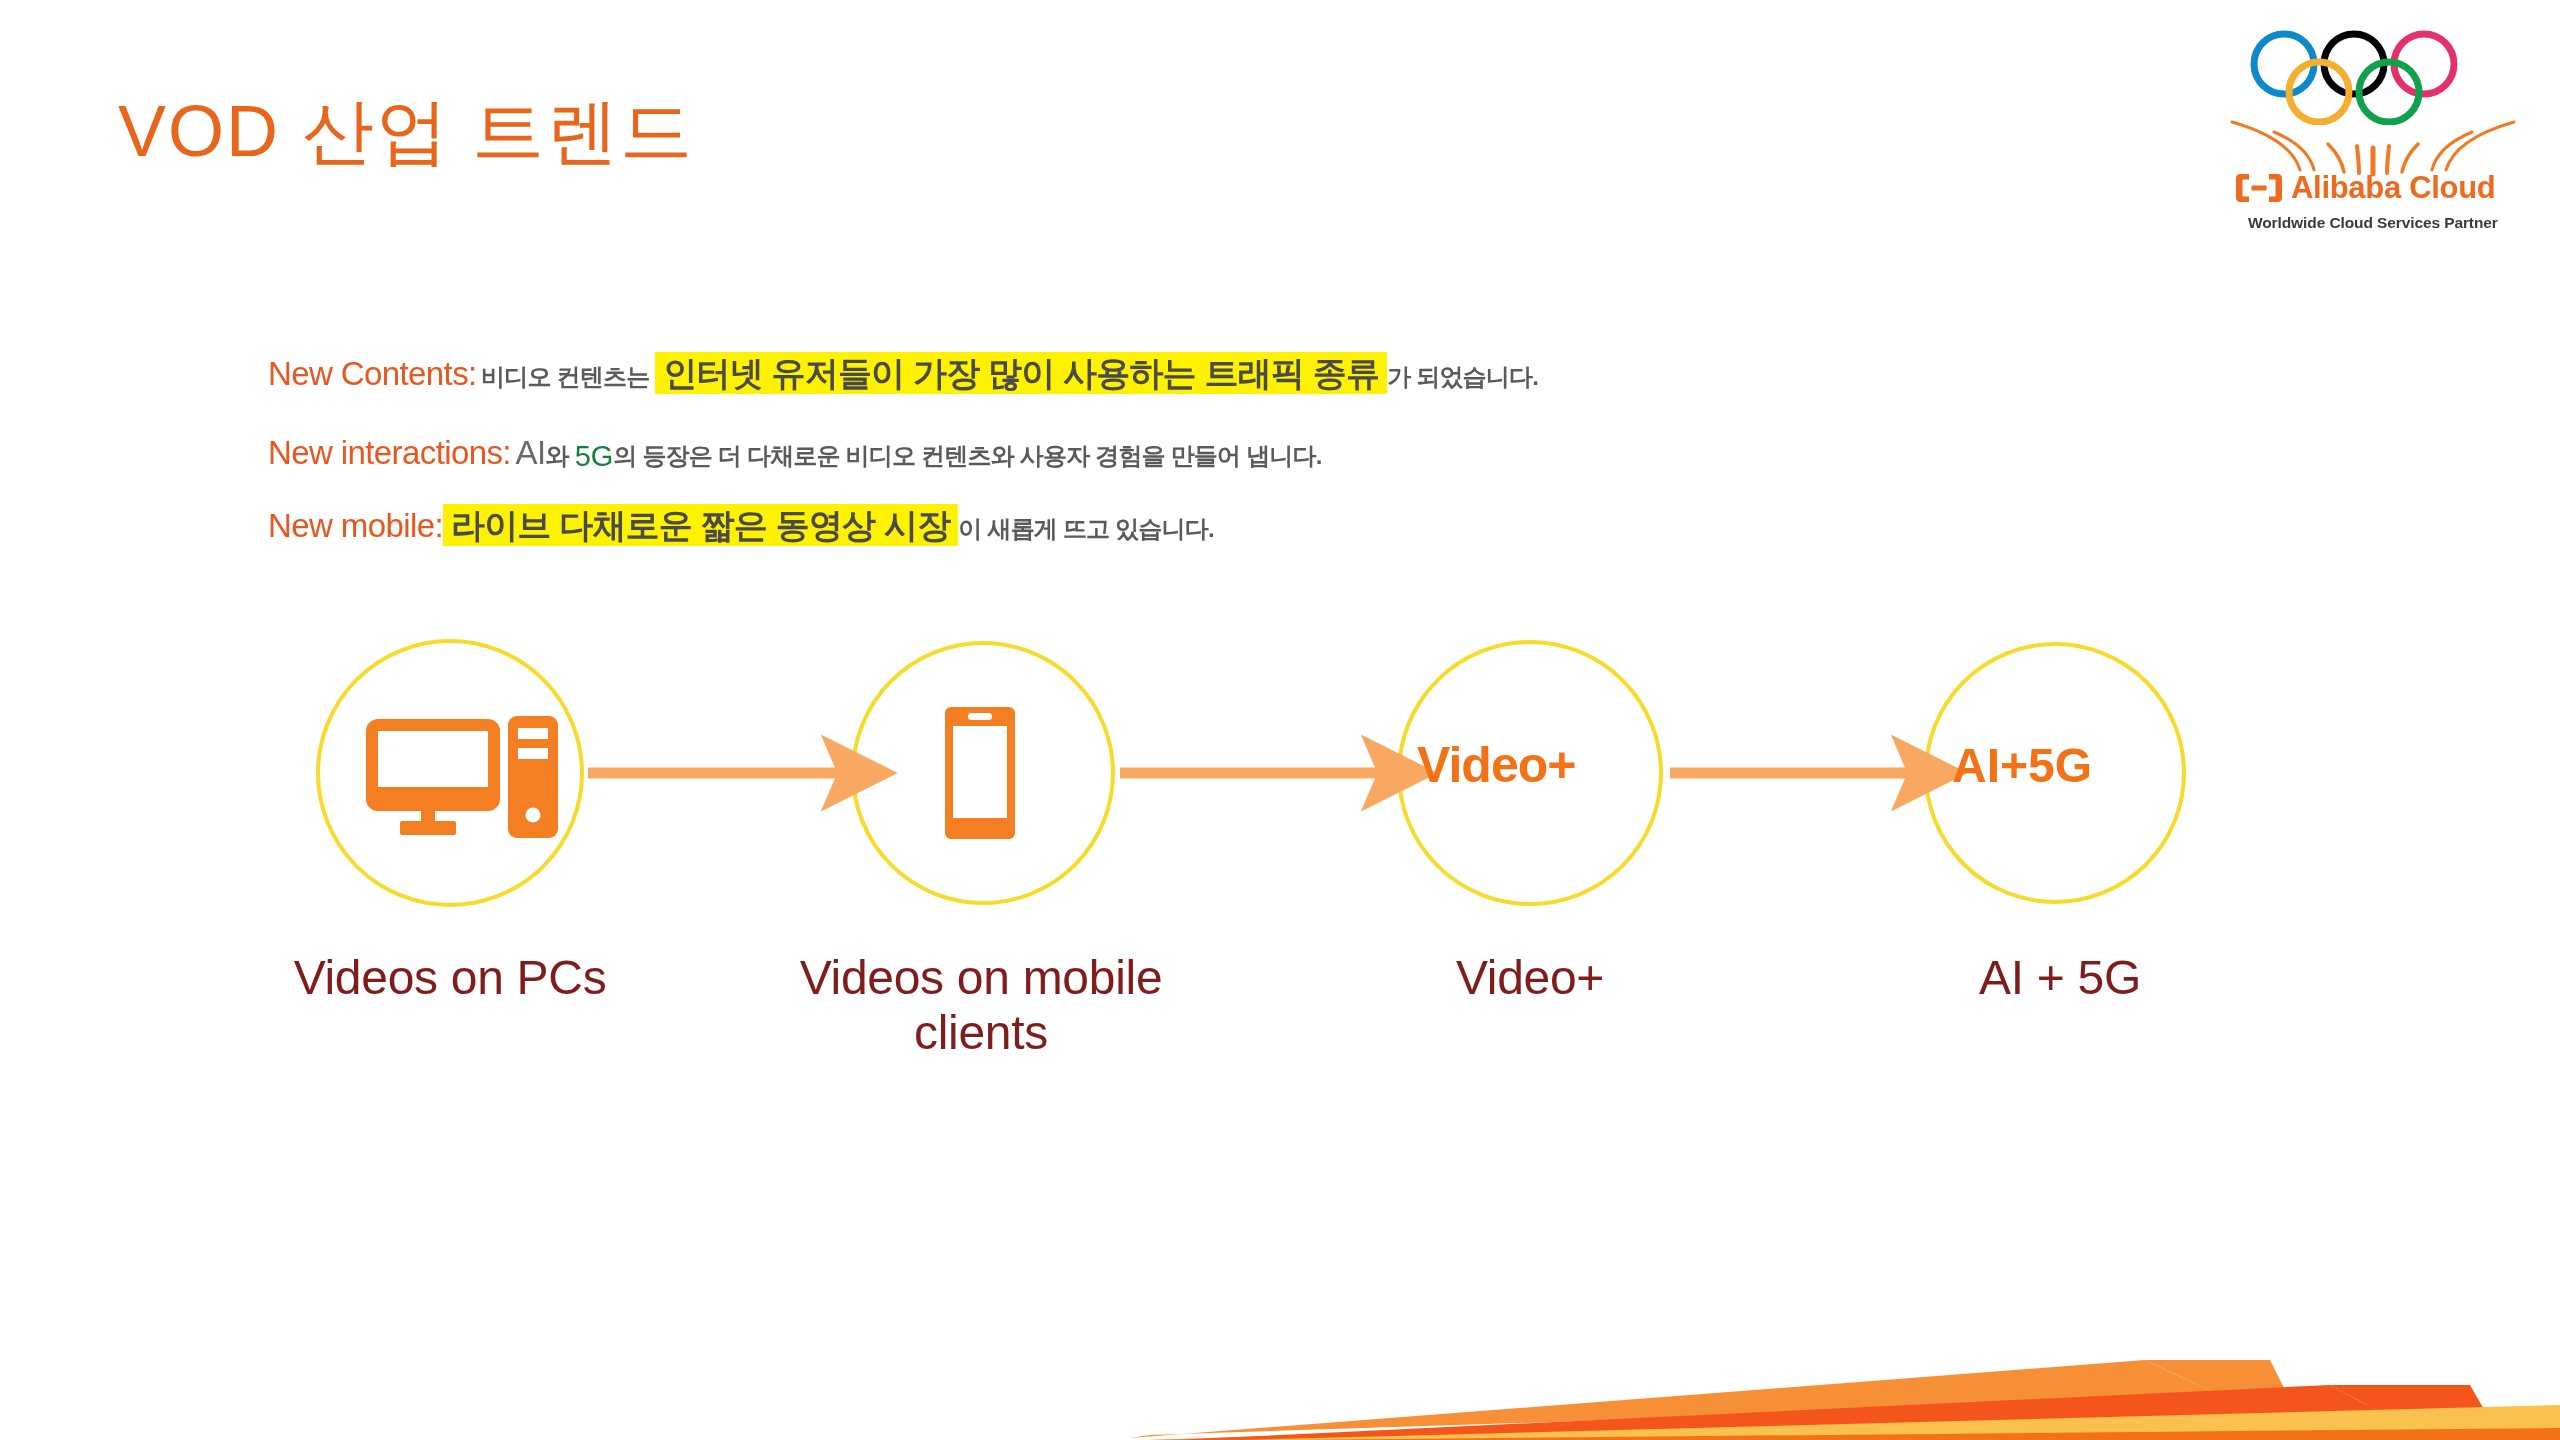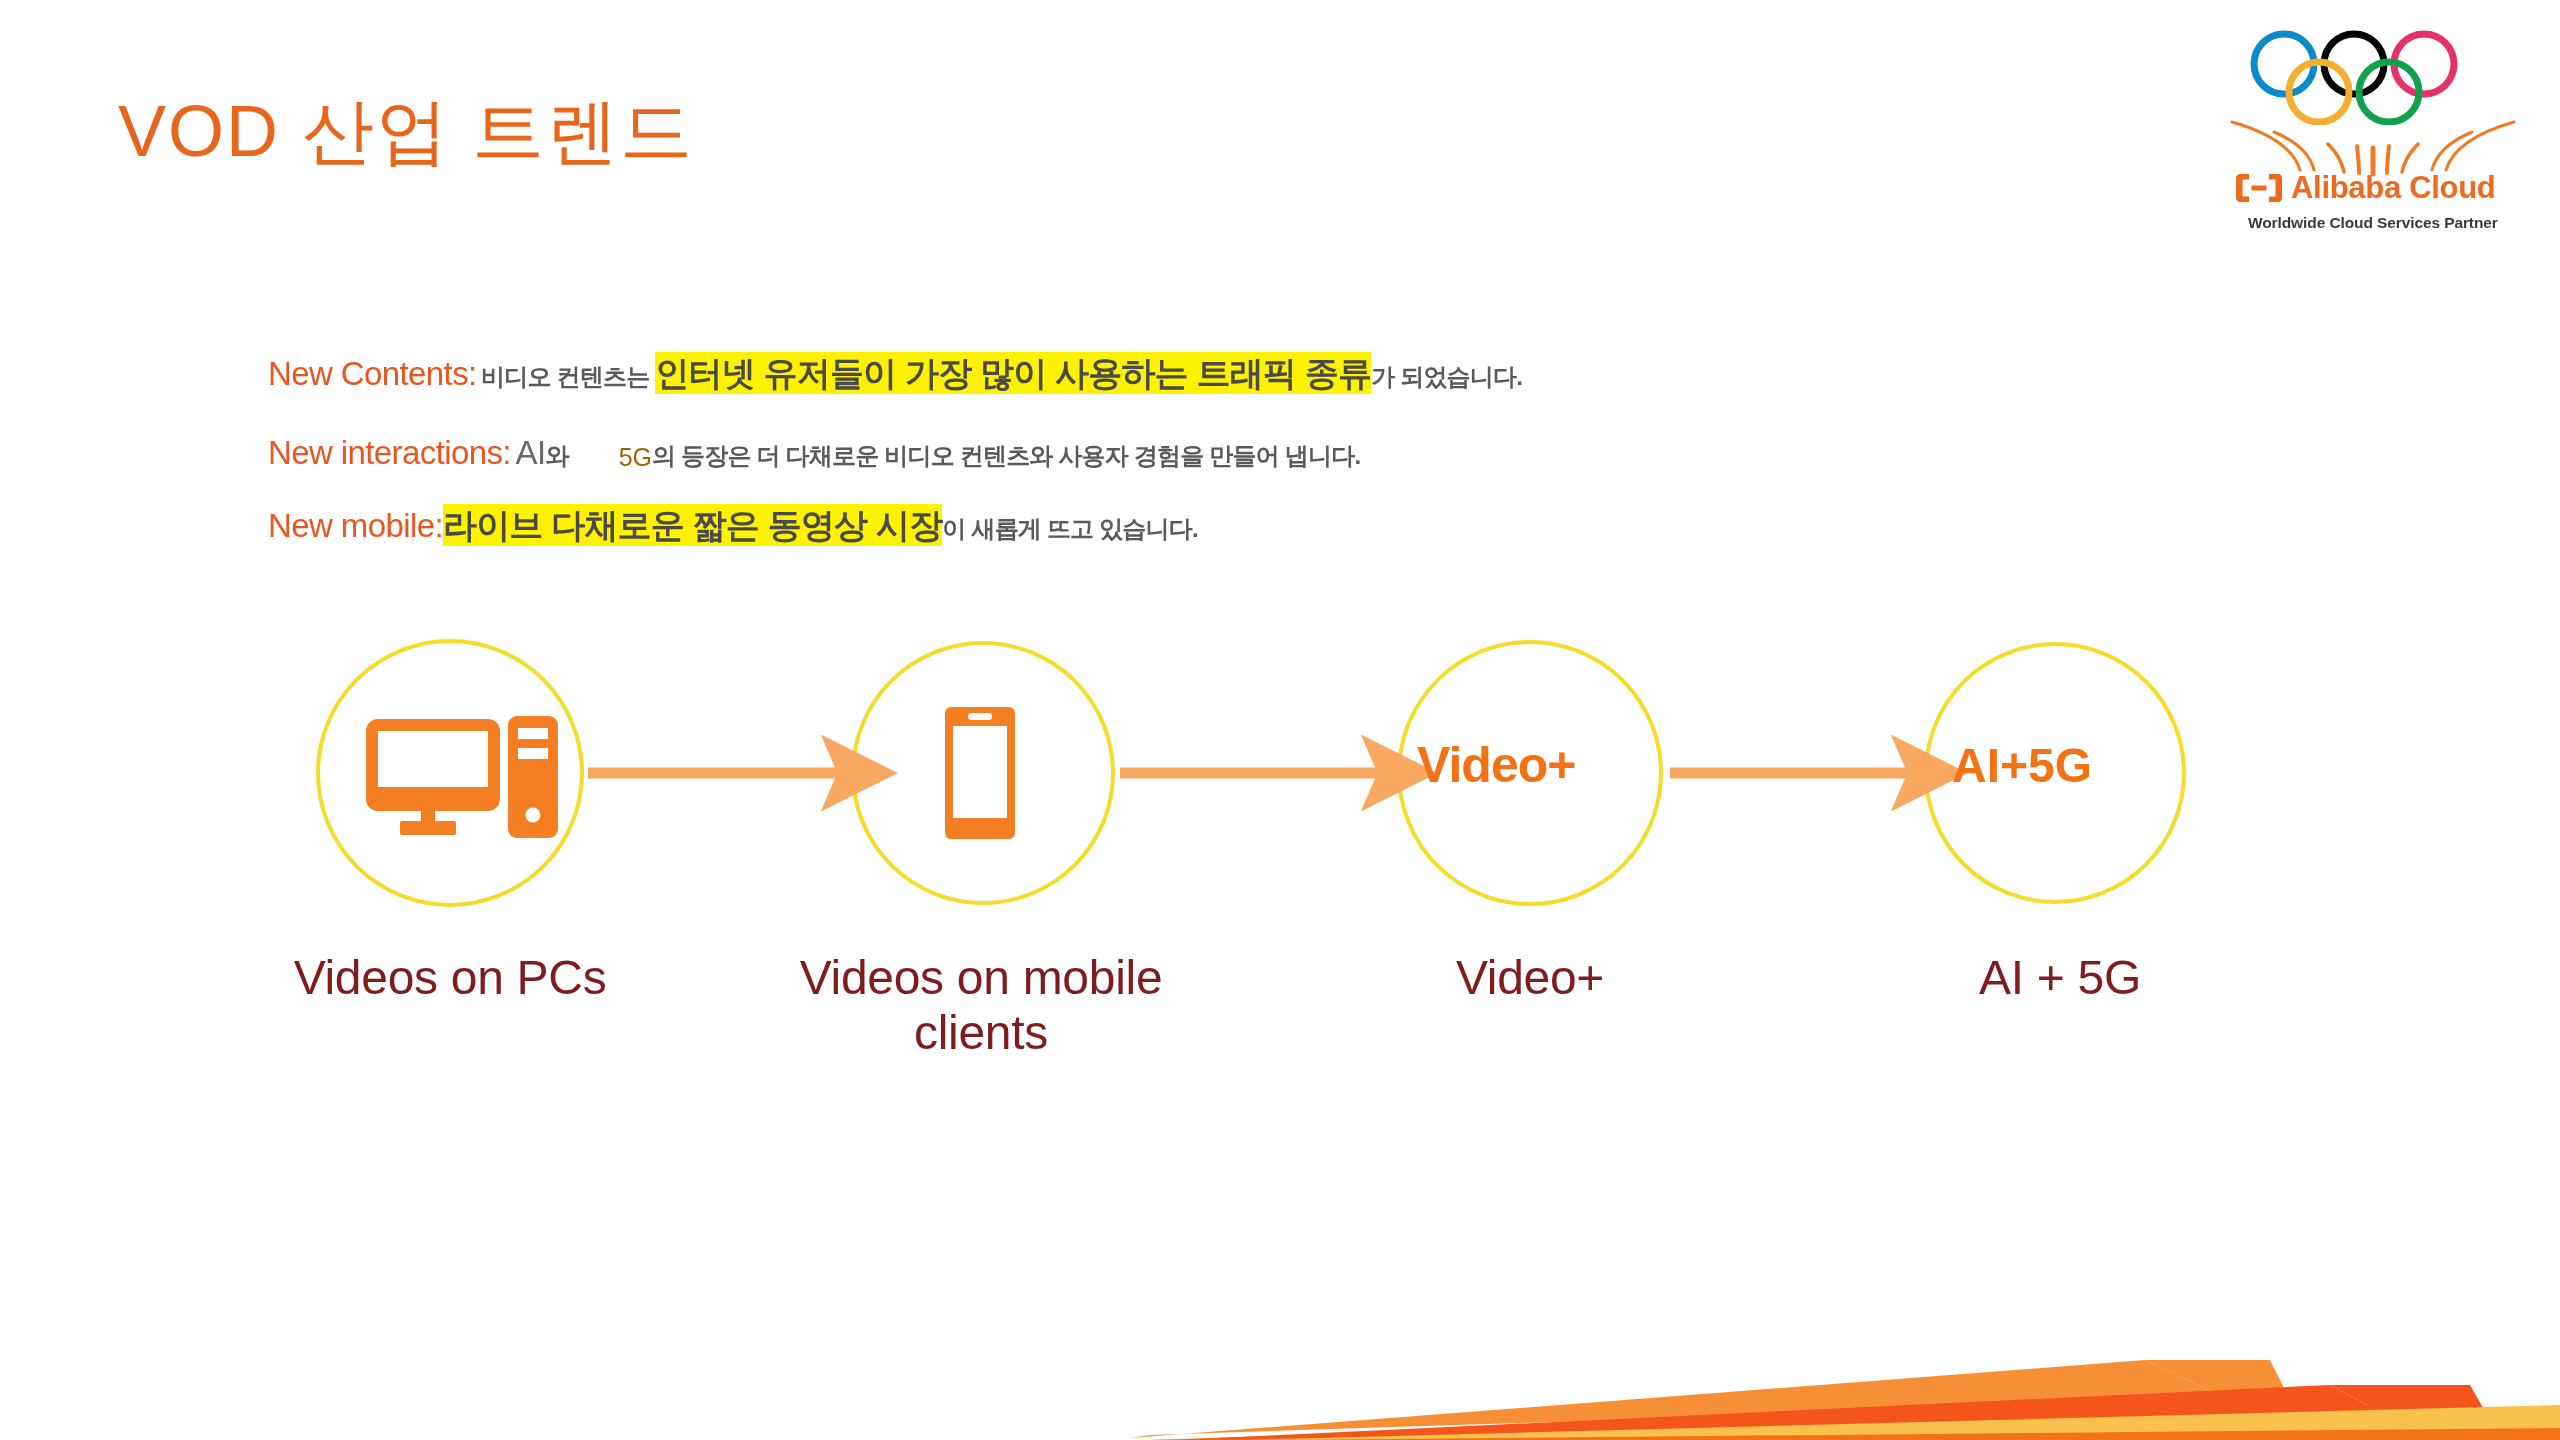--- a/index.html
+++ b/index.html
@@ -103,28 +103,27 @@
     font-size: 33px;
     font-weight: 400;
     letter-spacing: -0.5px;
   }
   .ko-hl {
     color: #4a4a4a;
     font-size: 34px;
     font-weight: bold;
     background: #FFF200;
     letter-spacing: -0.8px;
-    padding: 2px 0;
+    padding: 2px 8px;
   }
   .sub-5g {
-    font-size: 25px;
-    font-weight: 400;
-    color: #a16207;
+    font-size: 29px;
+    font-weight: 400;
+    color: #15803d;
     vertical-align: -2px;
-    margin-left: 44px;
   }
 
   
   #flow {
     position: absolute;
     left: 0;
     top: 0;
     width: 2560px;
     height: 1440px;
     pointer-events: none;

